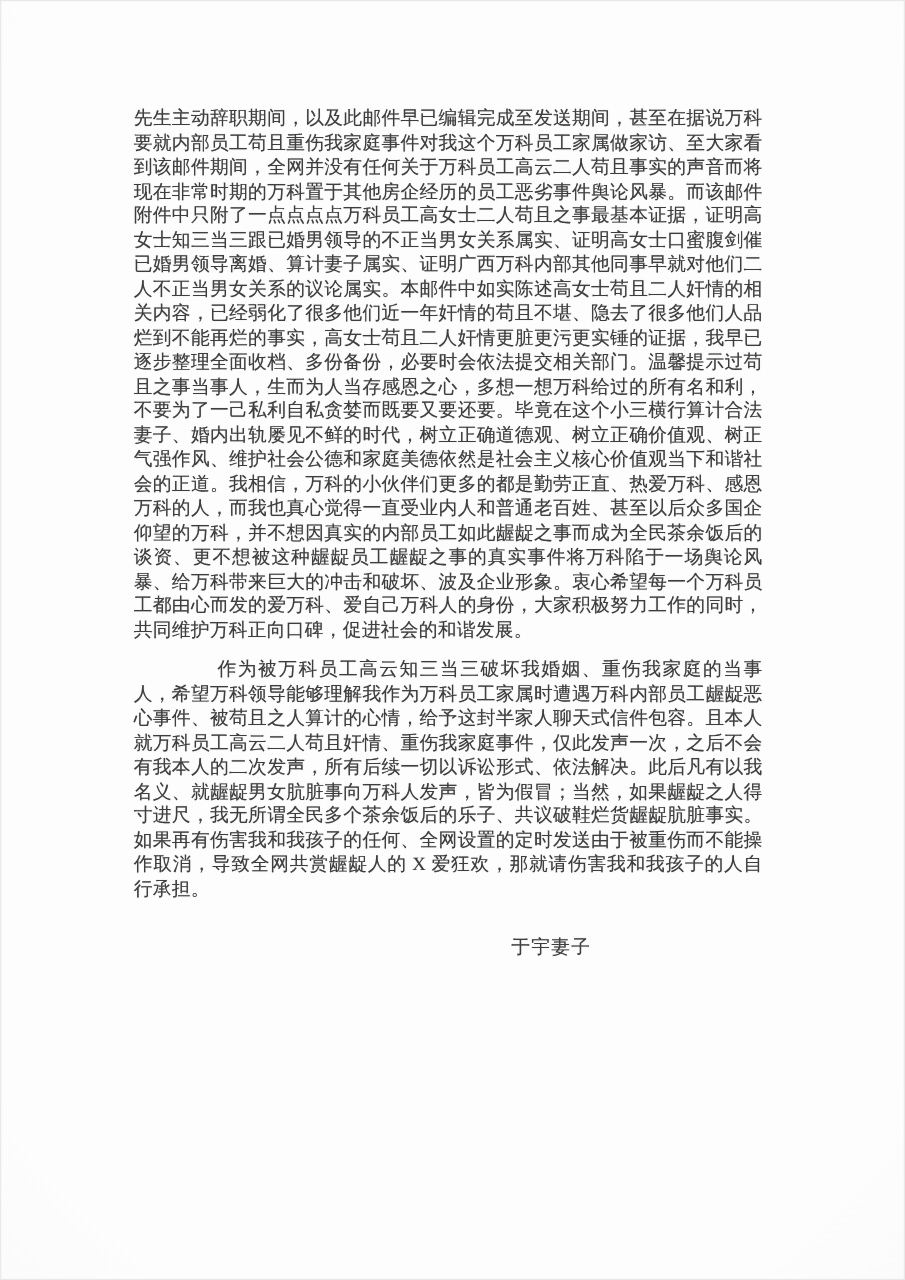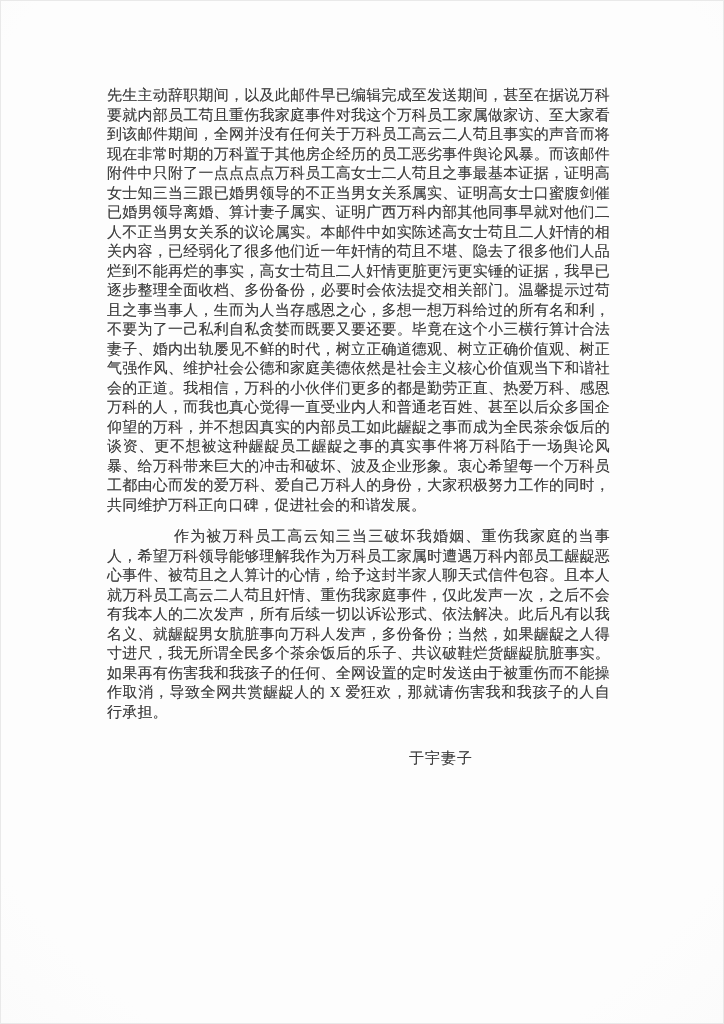--- a/index.html
+++ b/index.html
@@ -43,16 +43,16 @@
     letter-spacing: 1px;
     white-space: nowrap;
   }
 </style>
 </head>
 <body>
 
 <div class="viewport">
   <div class="letter">
     <p>先生主动辞职期间，以及此邮件早已编辑完成至发送期间，甚至在据说万科要就内部员工苟且重伤我家庭事件对我这个万科员工家属做家访、至大家看到该邮件期间，全网并没有任何关于万科员工高云二人苟且事实的声音而将现在非常时期的万科置于其他房企经历的员工恶劣事件舆论风暴。而该邮件附件中只附了一点点点点万科员工高女士二人苟且之事最基本证据，证明高女士知三当三跟已婚男领导的不正当男女关系属实、证明高女士口蜜腹剑催已婚男领导离婚、算计妻子属实、证明广西万科内部其他同事早就对他们二人不正当男女关系的议论属实。本邮件中如实陈述高女士苟且二人奸情的相关内容，已经弱化了很多他们近一年奸情的苟且不堪、隐去了很多他们人品烂到不能再烂的事实，高女士苟且二人奸情更脏更污更实锤的证据，我早已逐步整理全面收档、多份备份，必要时会依法提交相关部门。温馨提示过苟且之事当事人，生而为人当存感恩之心，多想一想万科给过的所有名和利，不要为了一己私利自私贪婪而既要又要还要。毕竟在这个小三横行算计合法妻子、婚内出轨屡见不鲜的时代，树立正确道德观、树立正确价值观、树正气强作风、维护社会公德和家庭美德依然是社会主义核心价值观当下和谐社会的正道。我相信，万科的小伙伴们更多的都是勤劳正直、热爱万科、感恩万科的人，而我也真心觉得一直受业内人和普通老百姓、甚至以后众多国企仰望的万科，并不想因真实的内部员工如此龌龊之事而成为全民茶余饭后的谈资、更不想被这种龌龊员工龌龊之事的真实事件将万科陷于一场舆论风暴、给万科带来巨大的冲击和破坏、波及企业形象。衷心希望每一个万科员工都由心而发的爱万科、爱自己万科人的身份，大家积极努力工作的同时，共同维护万科正向口碑，促进社会的和谐发展。</p>
-    <p class="indented">作为被万科员工高云知三当三破坏我婚姻、重伤我家庭的当事人，希望万科领导能够理解我作为万科员工家属时遭遇万科内部员工龌龊恶心事件、被苟且之人算计的心情，给予这封半家人聊天式信件包容。且本人就万科员工高云二人苟且奸情、重伤我家庭事件，仅此发声一次，之后不会有我本人的二次发声，所有后续一切以诉讼形式、依法解决。此后凡有以我名义、就龌龊男女肮脏事向万科人发声，多份备份；当然，如果龌龊之人得寸进尺，我无所谓全民多个茶余饭后的乐子、共议破鞋烂货龌龊肮脏事实。如果再有伤害我和我孩子的任何、全网设置的定时发送由于被重伤而不能操作取消，导致全网共赏龌龊人的 X 爱狂欢，那就请伤害我和我孩子的人自行承担。</p>
+    <p class="indented">作为被万科员工高云知三当三破坏我婚姻、重伤我家庭的当事人，希望万科领导能够理解我作为万科员工家属时遭遇万科内部员工龌龊恶心事件、被苟且之人算计的心情，给予这封半家人聊天式信件包容。且本人就万科员工高云二人苟且奸情、重伤我家庭事件，仅此发声一次，之后不会有我本人的二次发声，所有后续一切以诉讼形式、依法解决。此后凡有以我名义、就龌龊男女肮脏事向万科人发声，皆为假冒；当然，如果龌龊之人得寸进尺，我无所谓全民多个茶余饭后的乐子、共议破鞋烂货龌龊肮脏事实。如果再有伤害我和我孩子的任何、全网设置的定时发送由于被重伤而不能操作取消，导致全网共赏龌龊人的 X 爱狂欢，那就请伤害我和我孩子的人自行承担。</p>
     <div class="signature-line">于宇妻子</div>
   </div>
 </div>
 
 </body></html>

